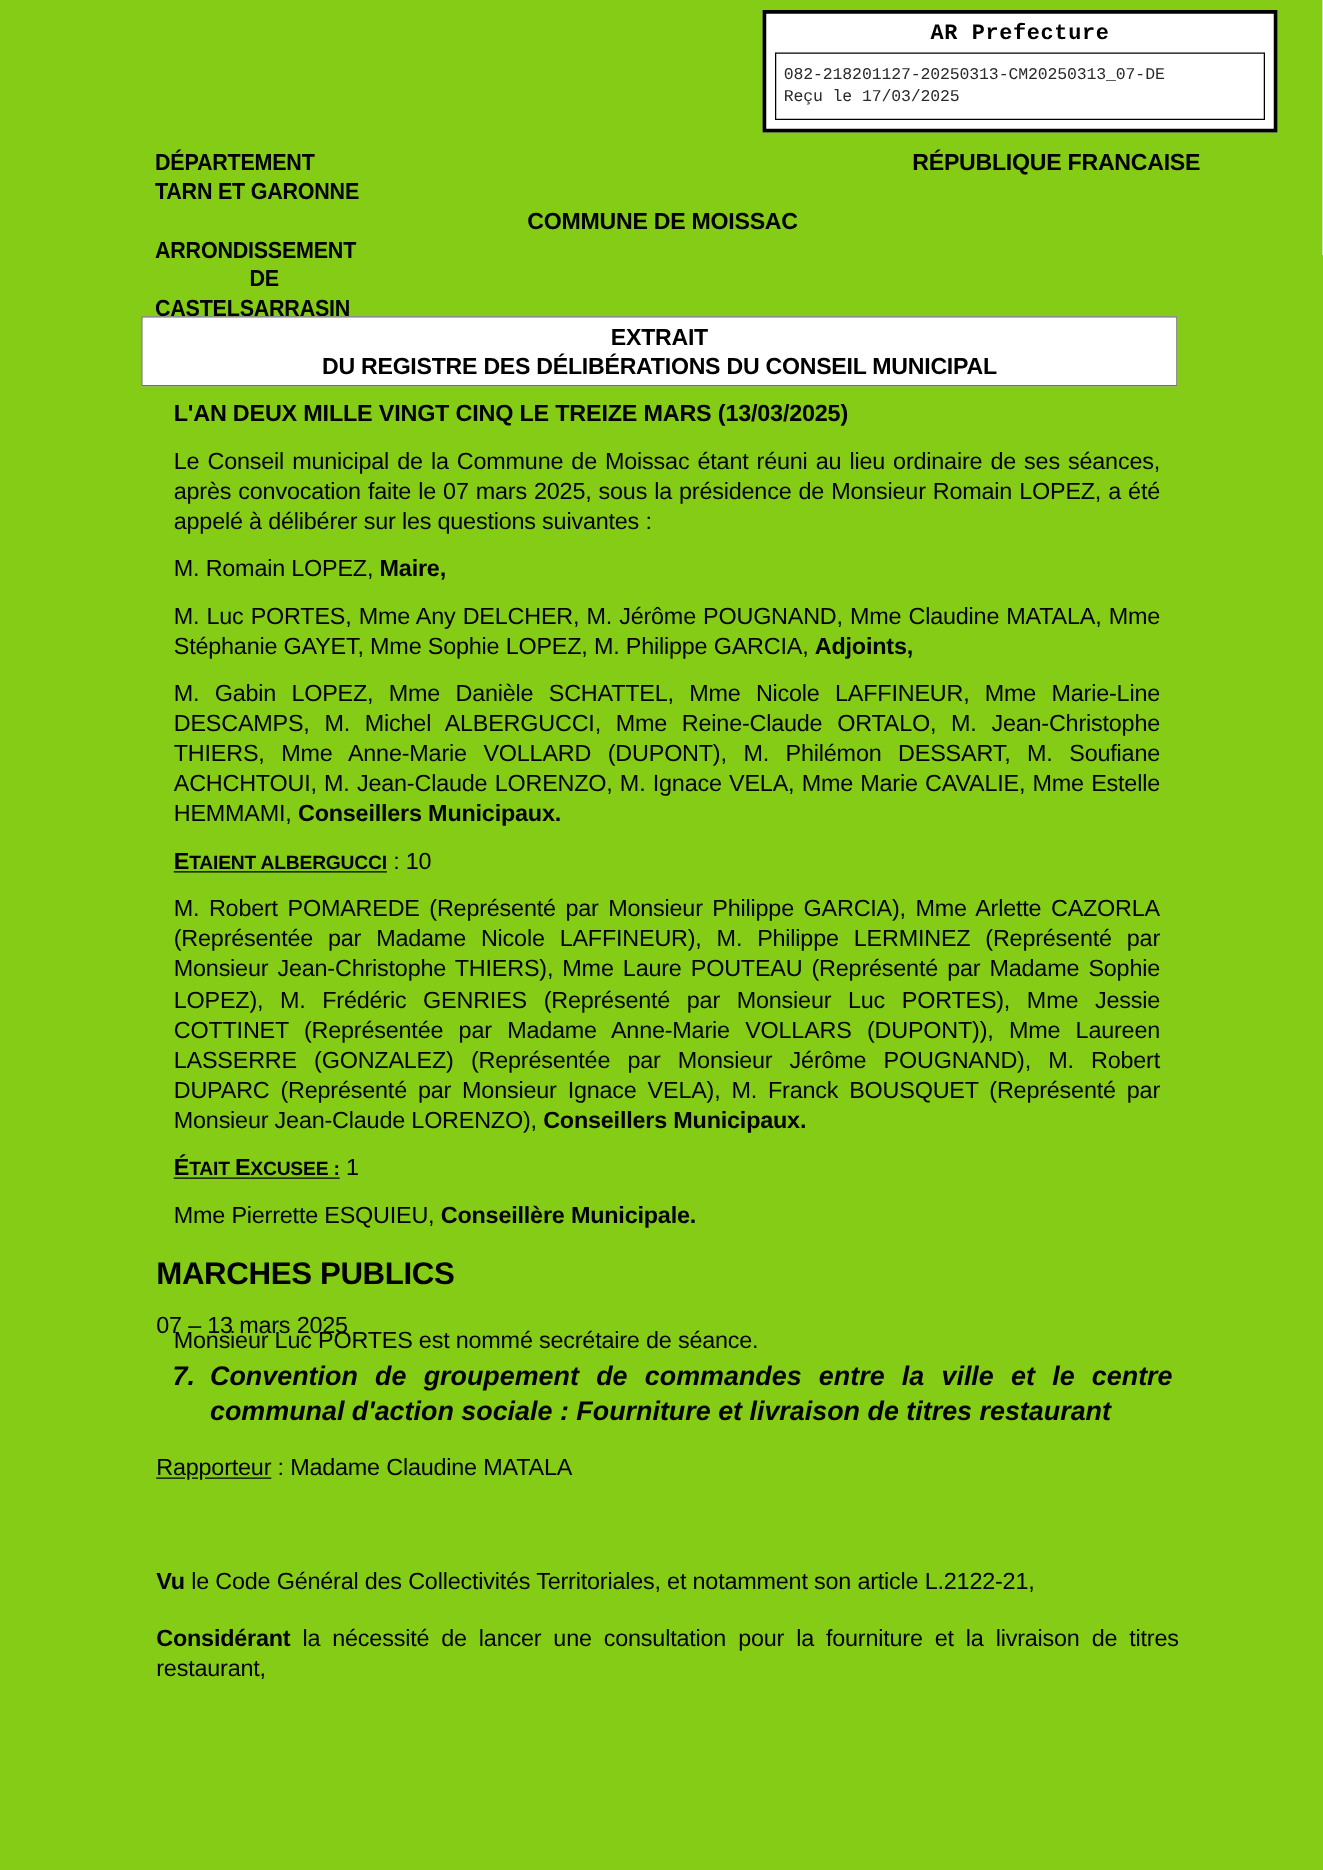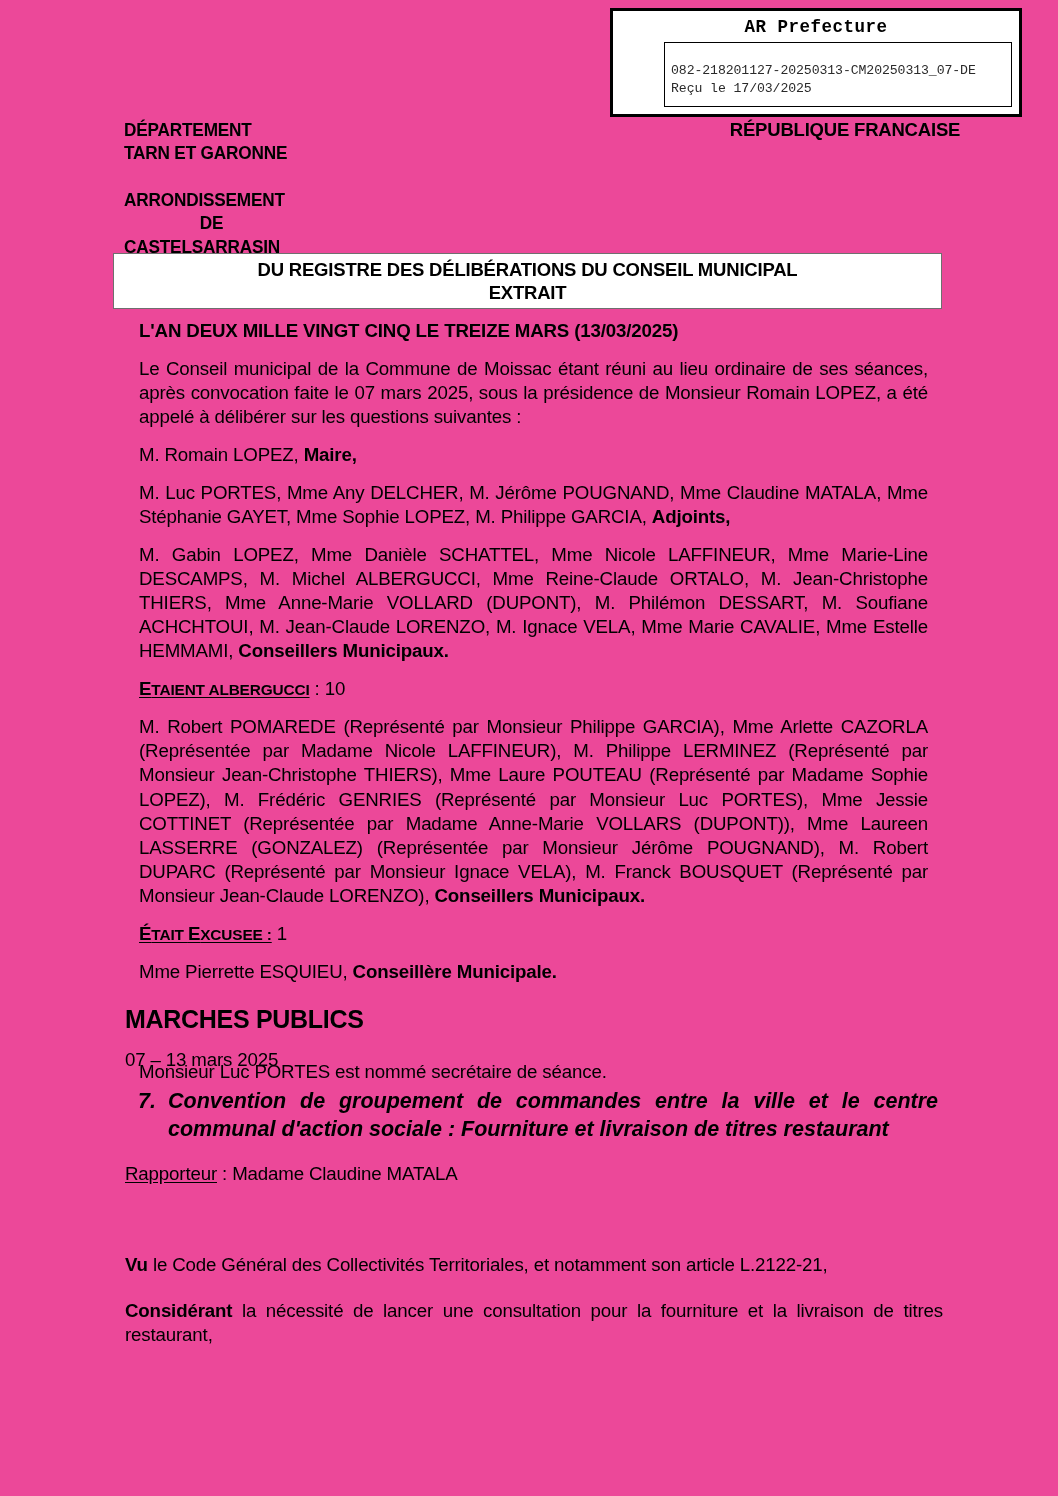--- a/index.html
+++ b/index.html
@@ -9,21 +9,21 @@
     background: #ffffff;
   }
   body {
     font-family: "Liberation Sans", sans-serif;
     color: #000000;
   }
   #page {
     position: relative;
     width: 1058px;
     height: 1496px;
-    background: #ec4899;
+    background: #84cc16;
     overflow: hidden;
   }
 
   
   .ar-stamp {
     position: absolute;
     left: 610px;
     top: 8px;
     width: 412px;
     border: 3px solid #000;
@@ -35,27 +35,26 @@
     font-family: "Liberation Mono", monospace;
     font-weight: bold;
     font-size: 17.5px;
     text-align: center;
     letter-spacing: 0.5px;
     padding: 3px 0 5px 0;
     line-height: 1.1;
   }
   .ar-body {
     border: 1.5px solid #000;
-    padding: 19px 6px 9px 6px;
+    padding: 8px 6px 9px 6px;
     font-family: "Liberation Mono", monospace;
     font-size: 13.2px;
     line-height: 1.32;
     color: #2a2a2a;
     letter-spacing: -0.1px;
-    margin-left: 44px;
   }
 
   
   .dept-block {
     position: absolute;
     left: 124px;
     top: 118px;
     width: 260px;
     font-weight: bold;
     font-size: 18.5px;
@@ -231,24 +230,25 @@
     <div>TARN ET GARONNE</div>
   </div>
 
   <div class="arrond-block">
     <div class="l1">ARRONDISSEMENT</div>
     <div class="l2">DE</div>
     <div class="l3">CASTELSARRASIN</div>
   </div>
 
   <div class="rf">RÉPUBLIQUE FRANCAISE</div>
+  <div class="commune">COMMUNE DE MOISSAC</div>
 
   <div class="extrait-box">
+    <div>EXTRAIT</div>
     <div>DU REGISTRE DES DÉLIBÉRATIONS DU CONSEIL MUNICIPAL</div>
-    <div>EXTRAIT</div>
   </div>
 
   <div class="body-text">
 
     <p class="bold">L'AN DEUX MILLE VINGT CINQ LE TREIZE MARS (13/03/2025)</p>
 
     <p class="just">Le Conseil municipal de la Commune de Moissac étant réuni au lieu ordinaire de ses séances, après convocation faite le 07 mars 2025, sous la présidence de Monsieur Romain LOPEZ, a été appelé à délibérer sur les questions suivantes :</p>
 
 
     <p><span>M. Romain LOPEZ, </span><span class="bold">Maire,</span></p>

